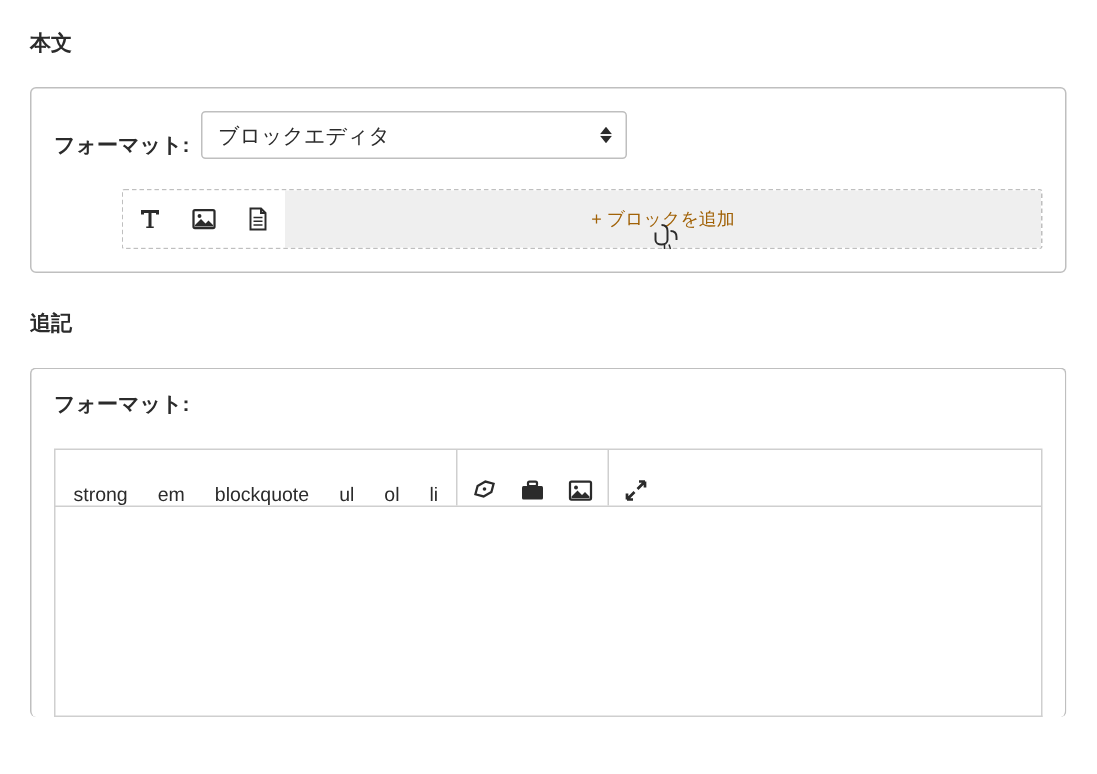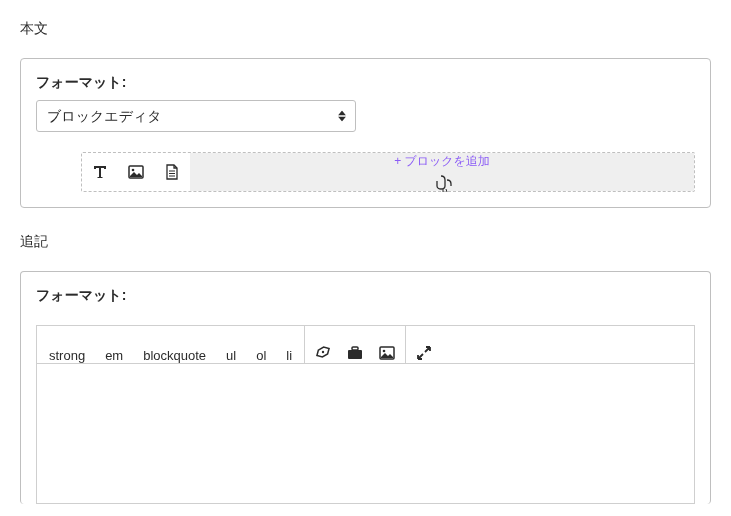--- a/index.html
+++ b/index.html
@@ -7,51 +7,50 @@
   font-family: -apple-system, BlinkMacSystemFont, "Hiragino Sans", "Hiragino Kaku Gothic ProN", sans-serif;
   background: #fff;
   width: 731px;
   height: 516px;
   padding: 20px;
   color: #2b2b2b;
   font-size: 14px;
 }
 .section-title {
   font-size: 14px;
-  font-weight: 400;
+  font-weight: 700;
   color: #2b2b2b;
   margin-bottom: 20px;
 }
 .panel {
   border: 1px solid #bfbfbf;
   border-radius: 4px;
   padding: 15px 15px 15px 15px;
   margin-bottom: 25px;
 }
 .panel-extra {
   border: 1px solid #bfbfbf;
   border-radius: 4px;
   border-bottom: none;
   padding: 15px 15px 0 15px;
 }
 .form-row {
   display: flex;
-  align-items: flex-start;
+  align-items: flex-end;
   gap: 8px;
   margin-bottom: 20px;
-  flex-direction: column;
 }
 .form-row label {
   font-size: 14px;
   font-weight: 600;
   color: #2b2b2b;
 }
 .select-wrap {
   position: relative;
-  width: 320px;
+  width: 284px;
 }
 .select-wrap select {
   width: 100%;
   height: 32px;
   border: 1px solid #bfbfbf;
   border-radius: 3px;
   padding: 0 30px 0 10px;
   font-size: 14px;
   appearance: none;
   background: #fff;
@@ -83,23 +82,24 @@
   height: 38px;
   display: flex;
   align-items: center;
   justify-content: center;
   cursor: pointer;
 }
 .block-add {
   flex: 1;
   background: #efefef;
   display: flex;
+  align-items: center;
   justify-content: center;
   font-size: 12px;
-  color: #8b5cf6;
+  color: #a16207;
   cursor: pointer;
   position: relative;
 }
 .cursor-overlay {
   position: absolute;
   left: 50%;
   top: 22px;
   transform: translateX(-6px);
   pointer-events: none;
 }

